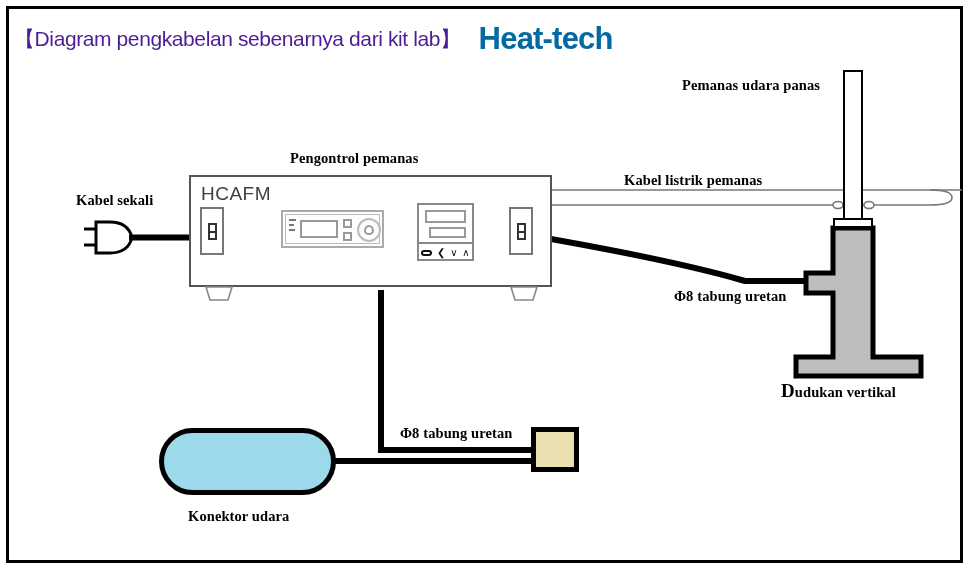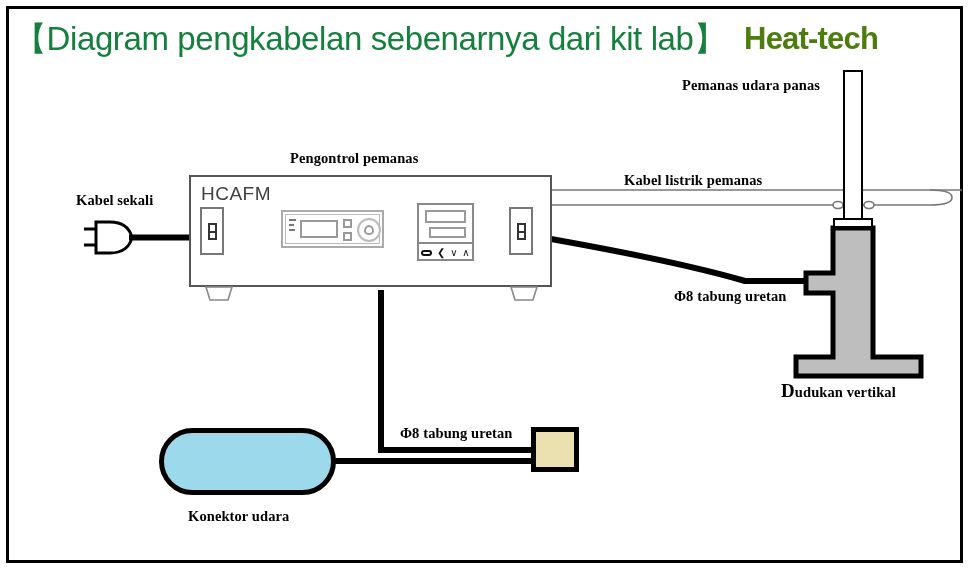--- a/index.html
+++ b/index.html
@@ -34,31 +34,31 @@
     position: absolute;
     left: 14px;
     top: 16px;
     width: 940px;
     height: 46px;
     display: flex;
     align-items: center;
   }
   .title-main {
     font-family: "Liberation Sans", sans-serif;
-    font-size: 33px;
+    font-size: 21px;
     font-weight: 400;
-    color: #15803d;
+    color: #4c1d95;
     letter-spacing: -0.4px;
     white-space: nowrap;
   }
   .title-brand {
     font-family: "Liberation Sans", sans-serif;
     font-size: 31px;
     font-weight: bold;
-    color: #4d7c0f;
+    color: #0369a1;
     margin-left: 18px;
     letter-spacing: -0.8px;
     white-space: nowrap;
   }
   
   .lbl {
     position: absolute;
     font-family: "Liberation Serif", serif;
     font-weight: bold;
     font-size: 14.5px;

